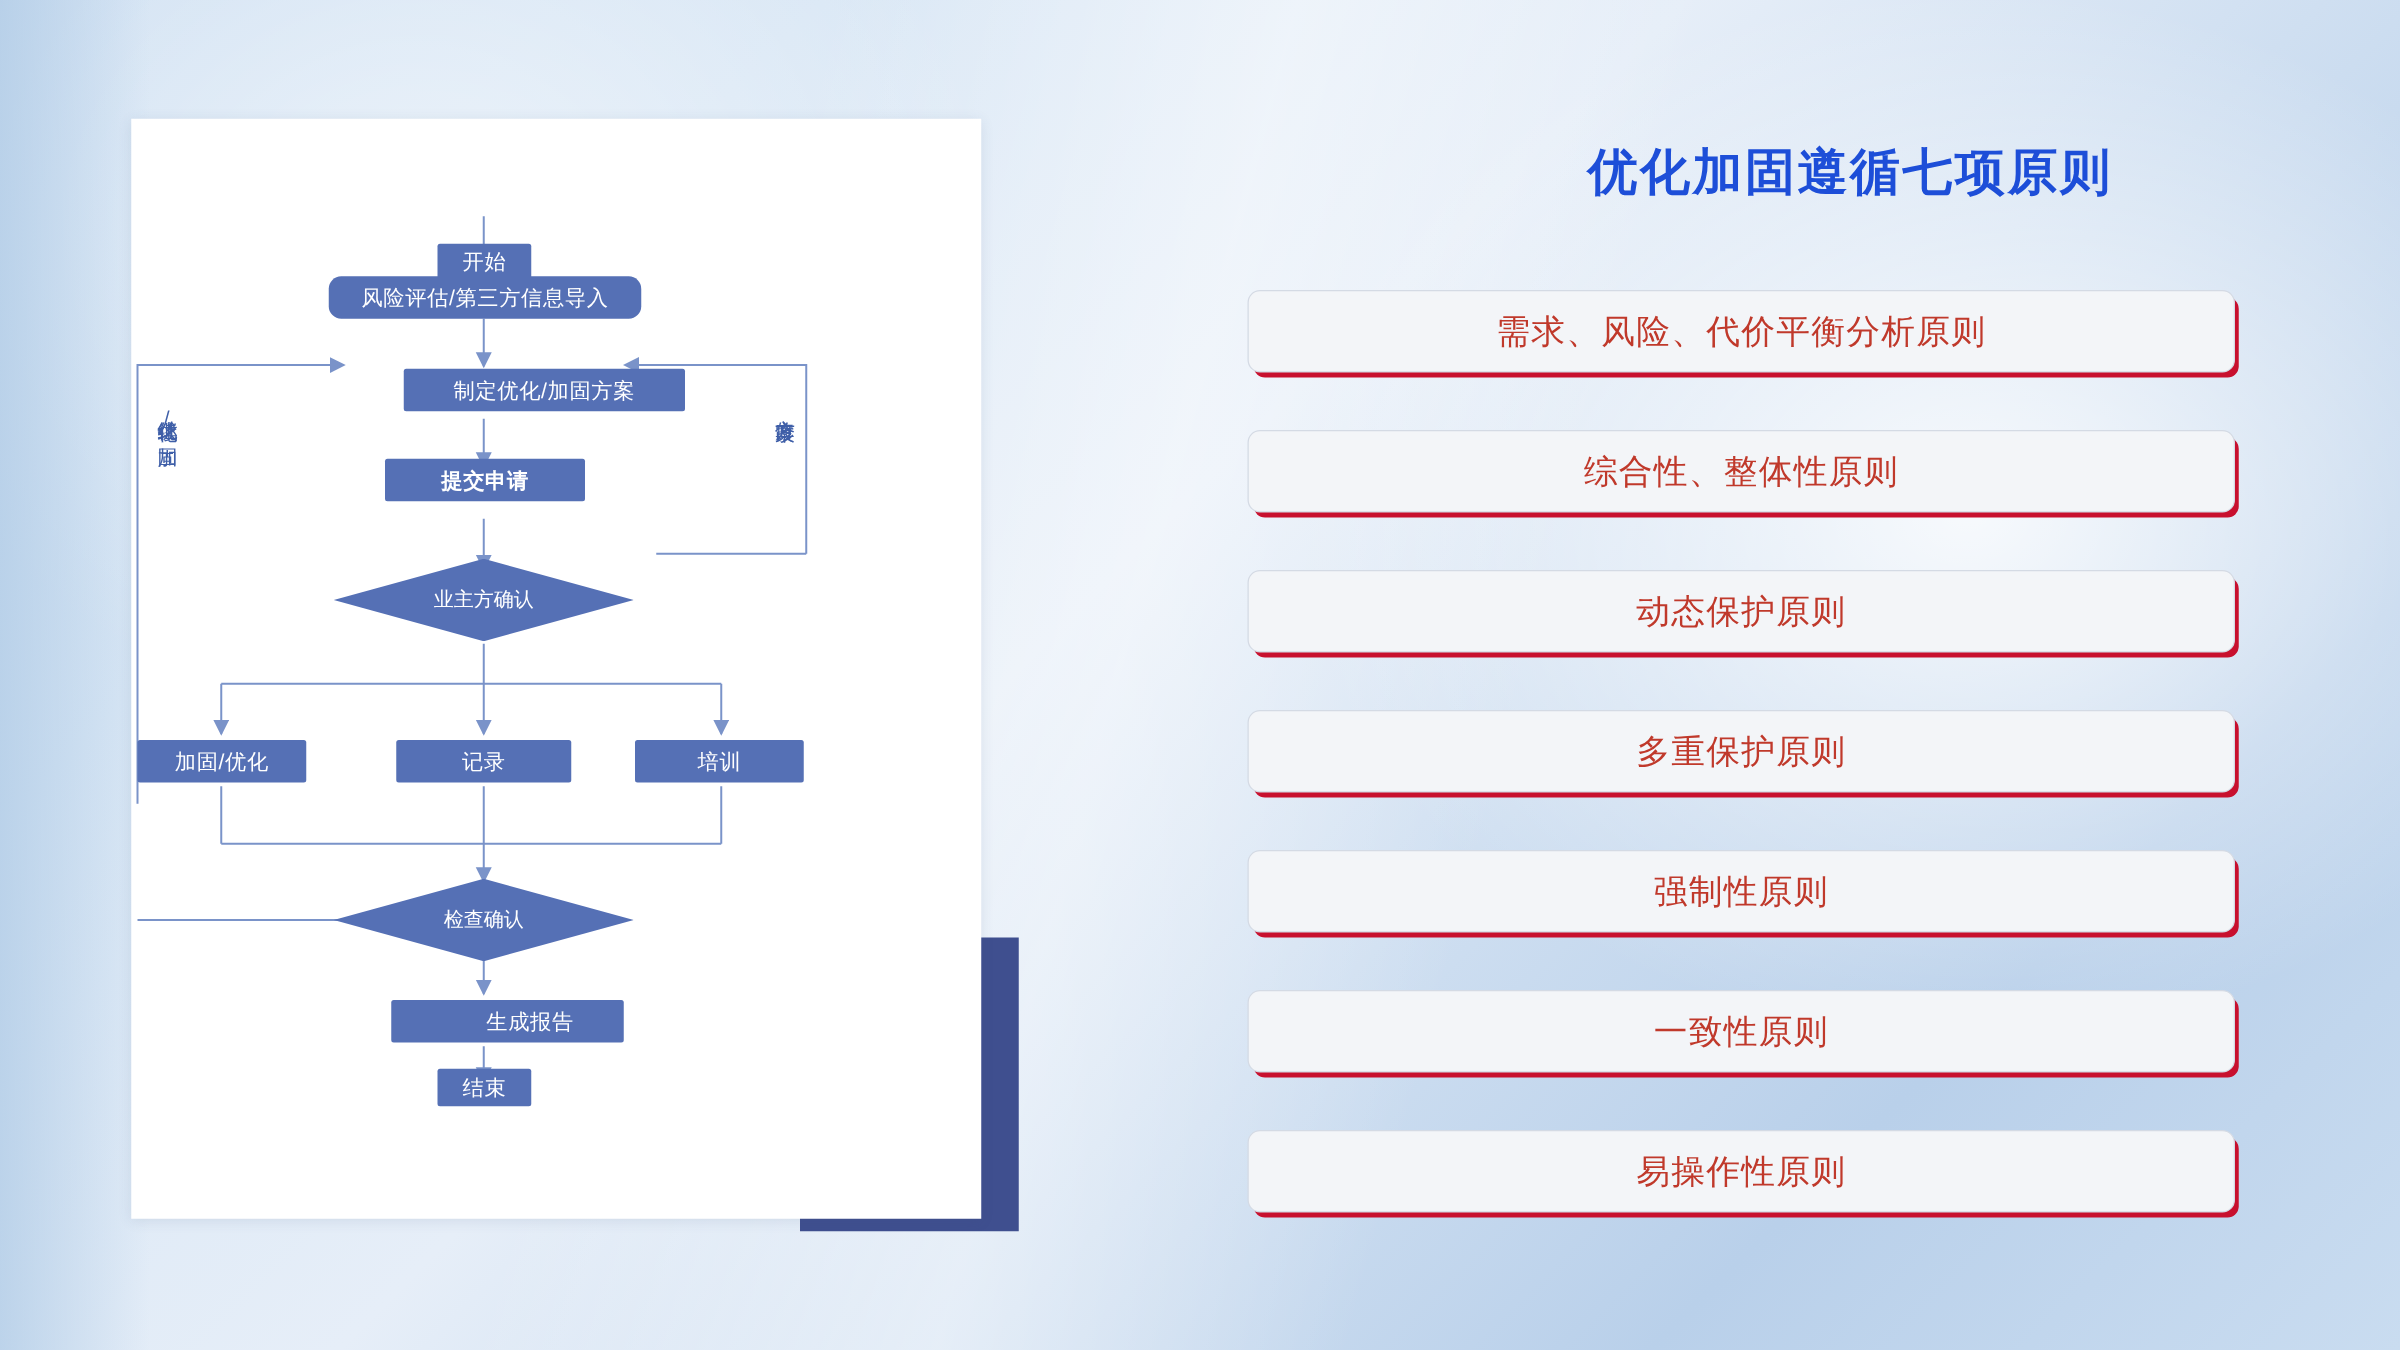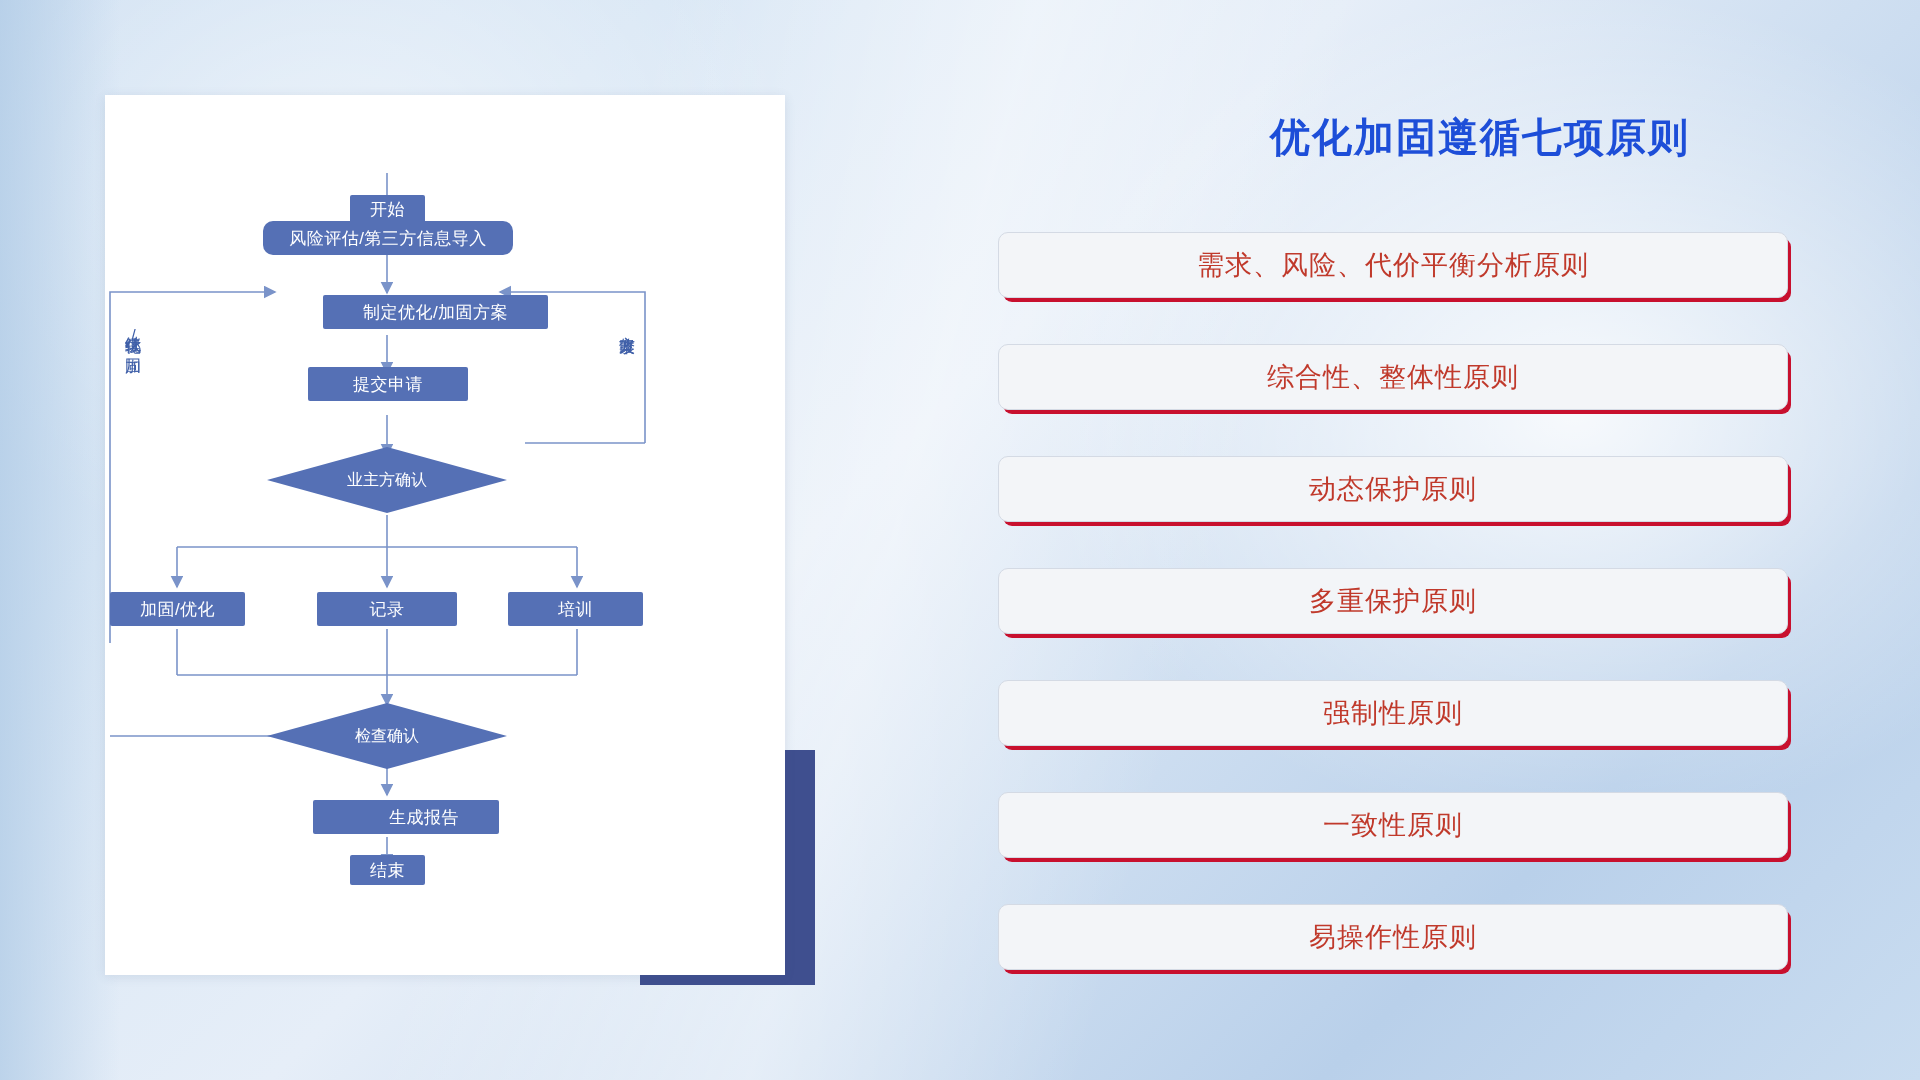--- a/index.html
+++ b/index.html
@@ -206,21 +206,21 @@
     </div>
 
     <div class="node" style="left:158px; top:126px; width:250px; height:34px;border-radius:10px;">
       <span>风险评估/第三方信息导入</span>
     </div>
 
     <div class="node" style="left:170px; top:200px; width:225px; height:34px;margin-left:48px;">
       <span>制定优化/加固方案</span>
     </div>
 
-    <div class="node" style="left:203px; top:272px; width:160px; height:34px;">
+    <div class="node" style="left:203px; top:272px; width:160px; height:34px;font-weight:bold;">
       <span>提交申请</span>
     </div>
 
     <div class="diamond-wrap" style="left:162px; top:352px; width:240px; height:66px;">
       <div class="diamond-shape"></div>
       <span class="diamond-label">业主方确认</span>
     </div>
 
     <div class="node" style="left:5px; top:497px; width:135px; height:34px;">
       <span>加固/优化</span>

